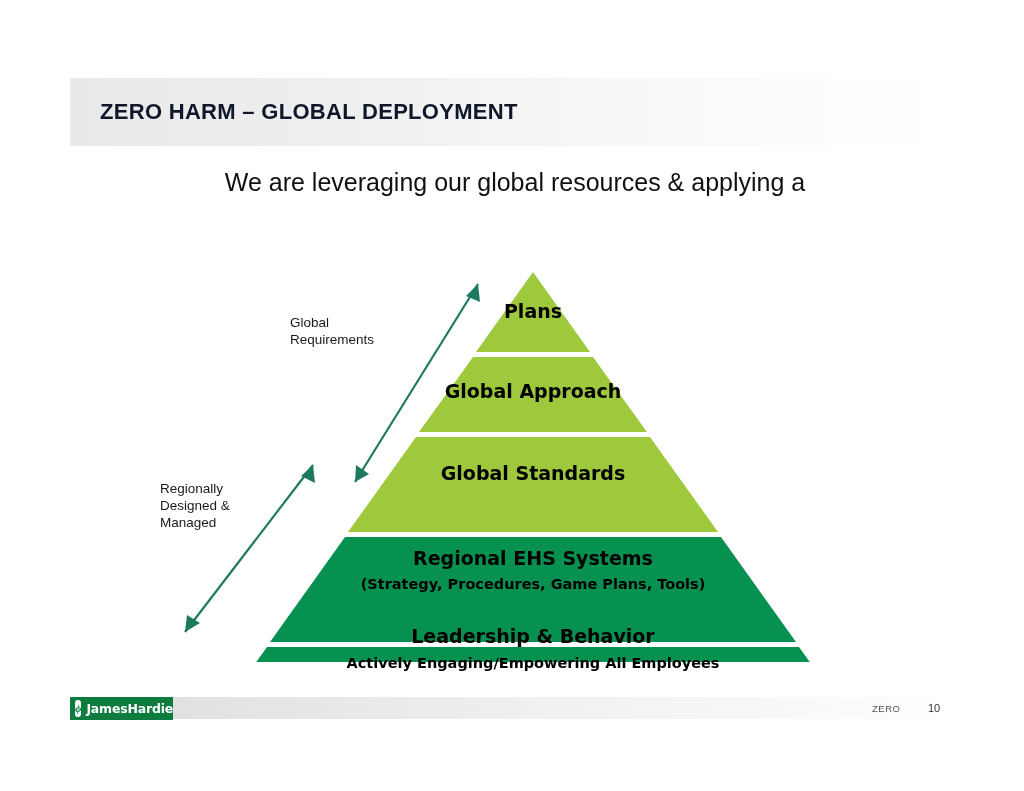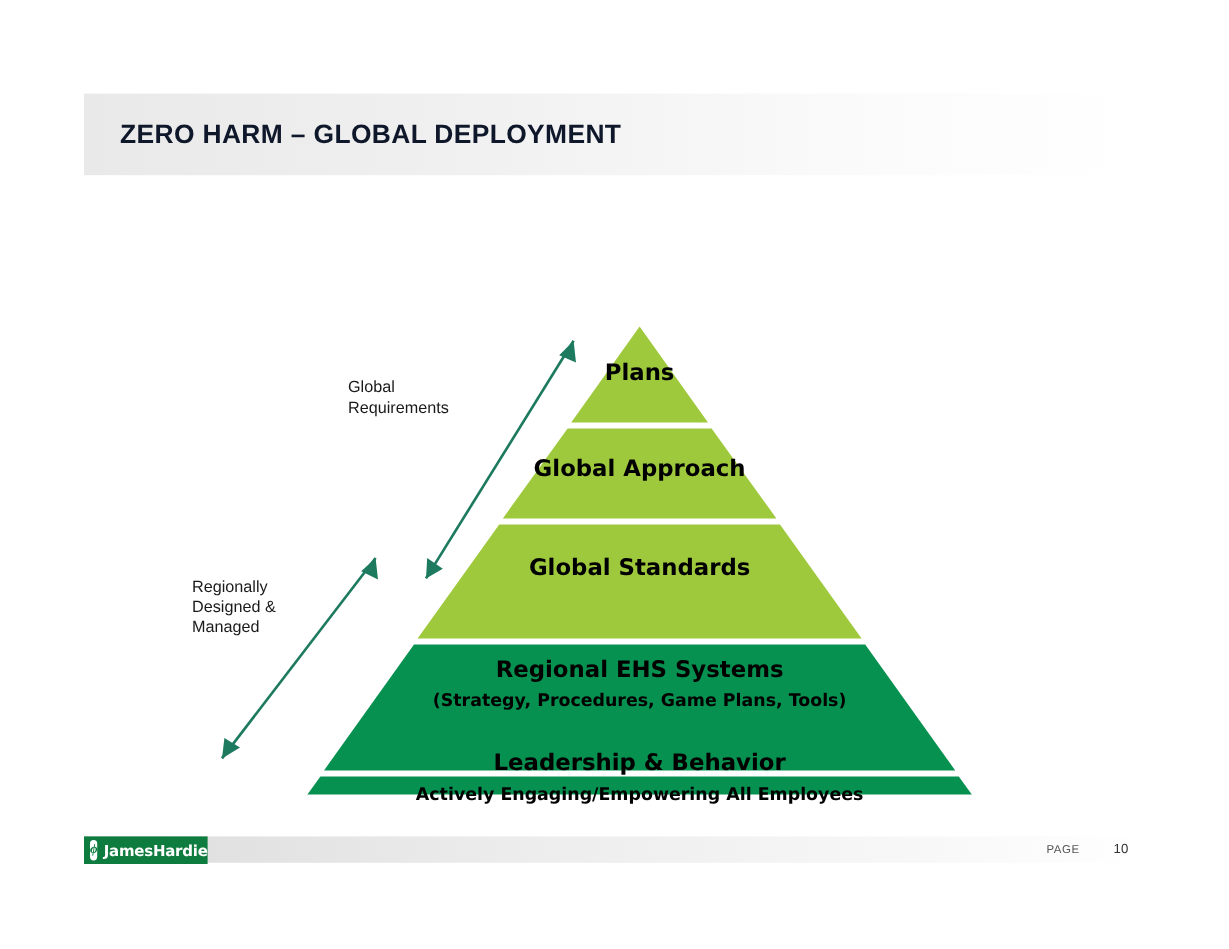--- a/index.html
+++ b/index.html
@@ -157,20 +157,21 @@
 </style>
 </head>
 <body>
 
 <div class="slide">
 
   <div class="header-band"></div>
   <div class="slide-title">ZERO HARM – GLOBAL DEPLOYMENT</div>
 
   <div class="subtitle">
+    <div>We are leveraging our global resources &amp; applying a</div>
   </div>
 
   <div class="pyramid-wrap">
 
     <svg class="pyramid-svg" width="760" height="400" viewBox="0 0 760 400">
 
       <polygon points="383,10 440,90 326,90" fill="#9fc93c"></polygon>
 
       <polygon points="443,95 497,170 269,170 323,95" fill="#9fc93c"></polygon>
 
@@ -212,16 +213,16 @@
       <div>Managed</div>
     </div>
 
   </div>
 
   <div class="footer-band"></div>
   <div class="logo-box">
     <span class="logo-mark">ϕ</span>
     <span class="logo-text">JamesHardie</span>
   </div>
-  <div class="page-label">PAGE</div>
+  <div class="page-label">ZERO</div>
   <div class="page-number">10</div>
 
 </div>
 
 </body></html>

